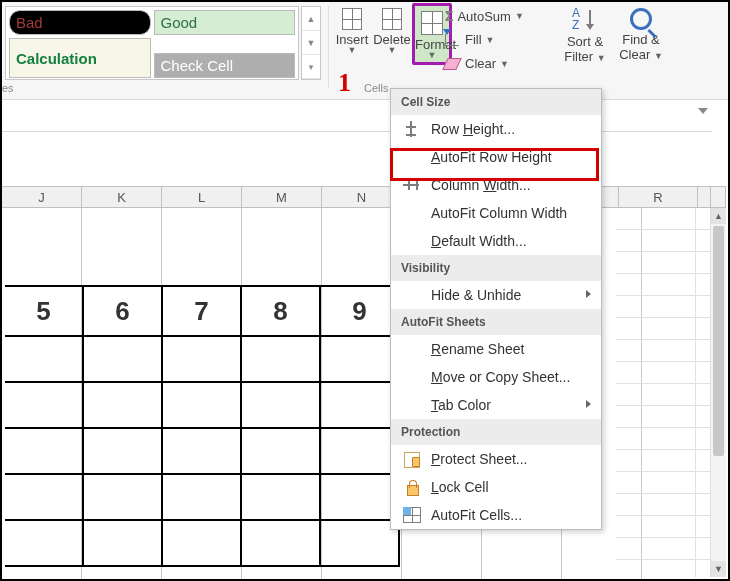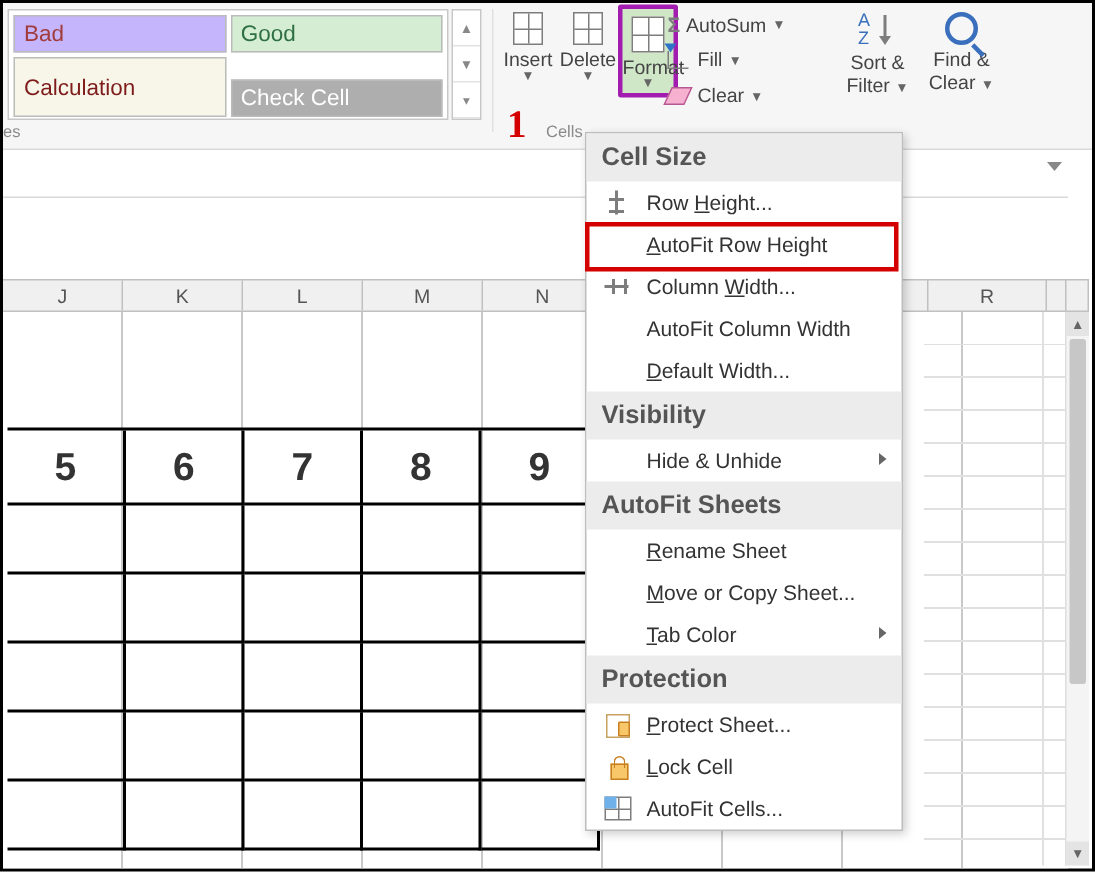--- a/index.html
+++ b/index.html
@@ -40,23 +40,23 @@
     gap: 3px;
     padding: 3px;
     font-size: 15px;
   }
   .styles-gallery .style-cell {
     border: 1px solid #bbb;
     padding: 3px 6px;
     display: flex;
     align-items: center;
   }
-  .bad { background:#c4b5fd; color:#a23b3b; }
+  .bad { background:#000000; color:#a23b3b;border-radius:11px; }
   .good { background:#d5eed3; color:#2e6f44; }
-  .calc { background:#f7f6e9; color:#7f1d1d; font-weight:normal; }
+  .calc { background:#f7f6e9; color:#15803d; font-weight:bold; }
   .check { background:#aeaeae; color:#fff;margin-top:15px; }
 
   .styles-scroll { position:absolute; left:299px; top:4px; width:20px; height:74px; border:1px solid #c7c7c7; background:#fff; display:flex; flex-direction:column; }
   .styles-scroll div { flex:1; display:flex; align-items:center; justify-content:center; font-size:9px; color:#888; border-bottom:1px solid #e3e3e3;}
   .grp-label-styles { position:absolute; left:0px; top:80px; font-size:11px; color:#8a8a8a; }
 
   
   .cells-group { position:absolute; left:330px; top:0; width:121px; height:98px; }
   .ribbon-sep-left { position:absolute; left:326px; top:4px; width:0; height:82px; border-left:1px solid #e0e0e0; }
   .cells-btn { position:absolute; top:6px; width:40px; height:58px; text-align:center; font-size:13px; color:#444; }
@@ -110,21 +110,21 @@
   .thick-table .row{ height:46px; display:flex;}
   .thick-table .row:first-child{ height:50px;}
   .thick-table .cell{ width:79px; border-right:2px solid #000; border-bottom:2px solid #000; display:flex; align-items:center; justify-content:center; font-size:26px; font-weight:bold;}
 
   
   .dropdown {
     position:absolute; left:388px; top:86px; width:212px;
     background:#fff; border:1px solid #bdbdbd; box-shadow:2px 2px 6px rgba(0,0,0,.2);
     z-index:40;
   }
-  .dropdown .hdr { background:#ececec; font-weight:bold; color:#555; padding:6px 10px; font-size:17px;}
+  .dropdown .hdr { background:#ececec; font-weight:bold; color:#555; padding:6px 10px; font-size:12px;}
   .dropdown .item { display:flex; align-items:center; gap:10px; padding:6px 10px 6px 12px; font-size:14px; color:#333; position:relative;}
   .ico { width:18px; height:16px; flex-shrink:0; position:relative;}
   .ico-rowh::before{content:"";position:absolute;left:7px;top:0;width:2px;height:16px;background:#7d7d7d;}
   .ico-rowh::after{content:"";position:absolute;left:3px;top:5px;width:10px;height:6px;border-top:2px solid #7d7d7d;border-bottom:2px solid #7d7d7d;}
   .ico-colw::before{content:"";position:absolute;left:0;top:7px;width:16px;height:2px;background:#7d7d7d;}
   .ico-colw::after{content:"";position:absolute;left:5px;top:3px;width:6px;height:10px;border-left:2px solid #7d7d7d;border-right:2px solid #7d7d7d;}
   .ico-protect::before{content:"";position:absolute;left:1px;top:1px;width:14px;height:14px;border:1px solid #c7a260;background:#fff;}
   .ico-protect::after{content:"";position:absolute;left:9px;top:6px;width:6px;height:8px;background:#f7c76a;border:1px solid #c77f1f;border-radius:1px;}
   .ico-lock::before{content:"";position:absolute;left:4px;top:6px;width:10px;height:9px;background:#f7c76a;border:1px solid #c77f1f;}
   .ico-lock::after{content:"";position:absolute;left:6px;top:1px;width:6px;height:7px;border:1.5px solid #c77f1f;border-bottom:none;border-radius:4px 4px 0 0;}

